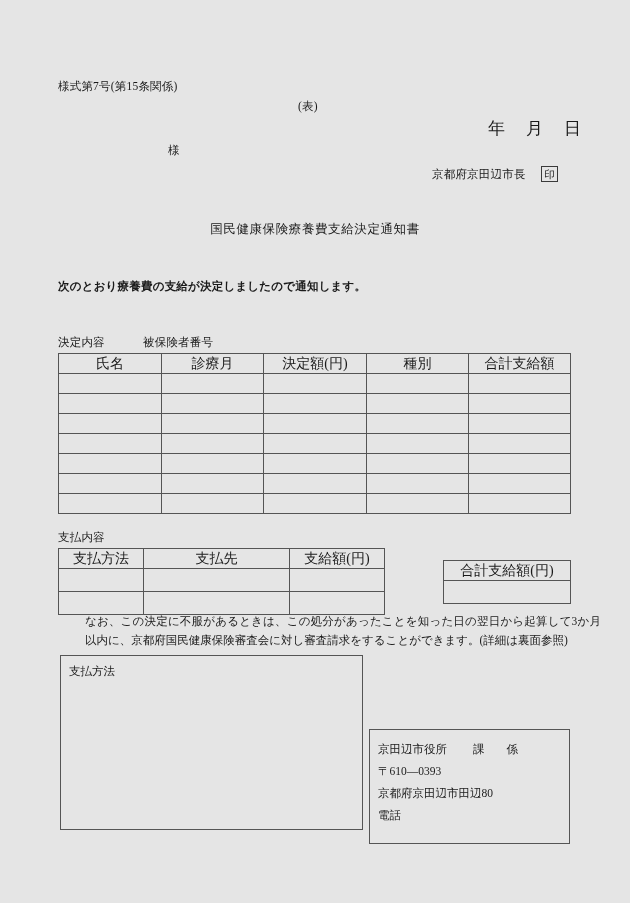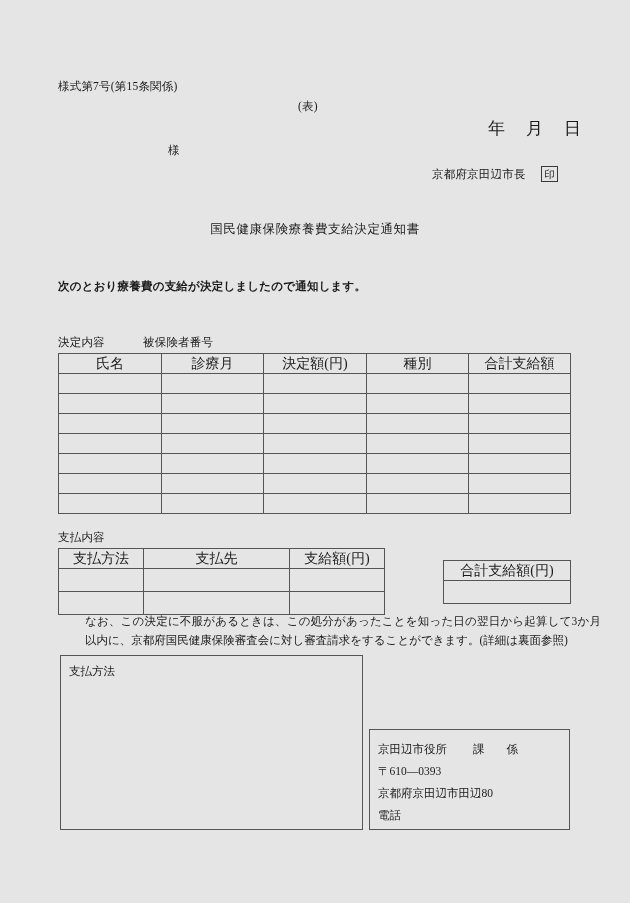--- a/index.html
+++ b/index.html
@@ -140,21 +140,21 @@
     left: 8px;
     top: 8px;
     font-size: 11.5px;
   }
 
   #office-box {
     position: absolute;
     left: 369px;
     top: 729px;
     width: 201px;
-    height: 101px;
+    height: 115px;
     border: 1px solid #555;
     box-sizing: border-box;
     padding: 8px 0 0 8px;
   }
   #office-box .line {
     font-size: 11.5px;
     line-height: 22px;
     white-space: nowrap;
   }
   #office-box .gap-a { display: inline-block; width: 26px; }

